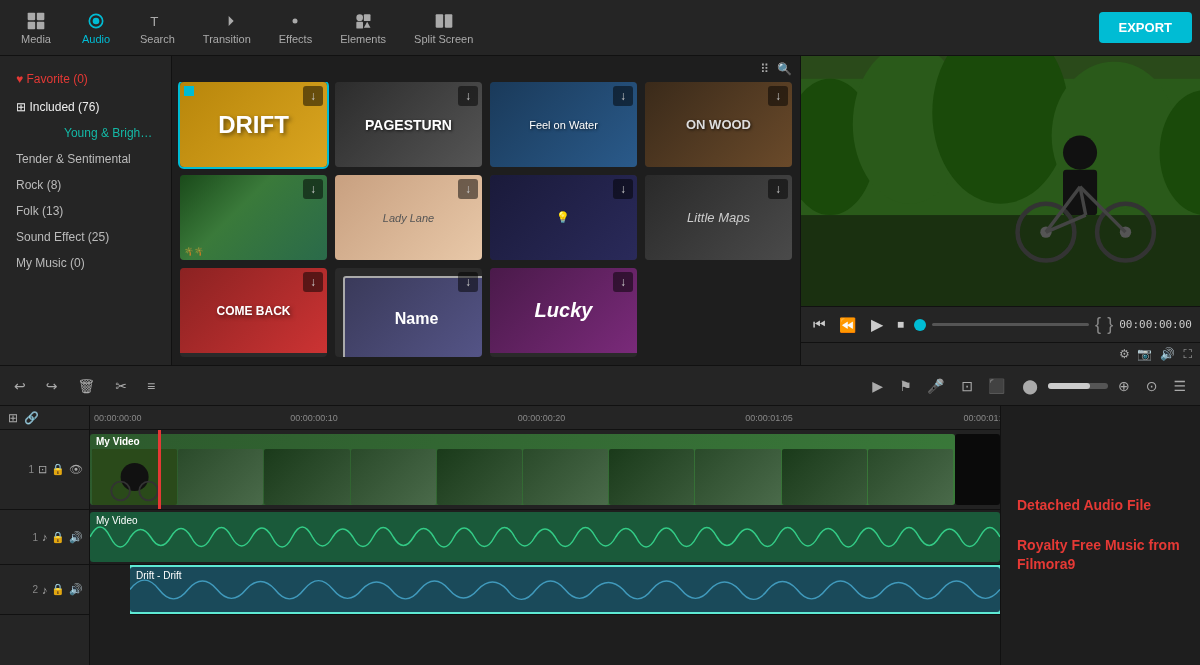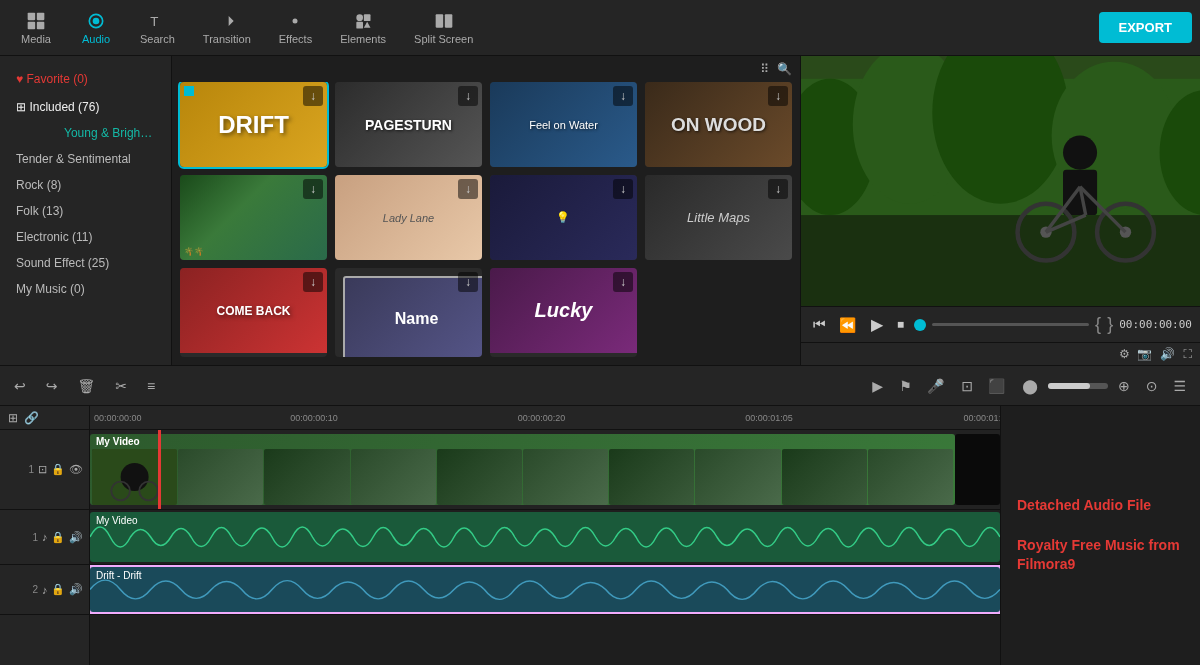--- a/index.html
+++ b/index.html
@@ -61,21 +61,21 @@
     .track-label-row { display: flex; align-items: center; justify-content: flex-end; gap: 4px; padding: 0 6px; border-bottom: 1px solid #111; }
     .track-label-row.video-track { height: 80px; }
     .track-label-row.audio-track { height: 55px; }
     .track-label-row.audio-track2 { height: 50px; }
     .track-icon { color: #aaa; font-size: 11px; }
     .timeline-ruler { height: 24px; background: #252525; border-bottom: 1px solid #111; display: flex; align-items: center; padding: 0 4px; overflow: hidden; position: relative; }
 
     .track-row { position: relative; border-bottom: 1px solid #111; }
     .track-row.video-row { height: 80px; background: #222; }
     .track-row.audio-row { height: 55px; background: #1e1e1e; }
-    .track-row.audio-row2 { height: 50px; background: #f0abfc; }
+    .track-row.audio-row2 { height: 50px; background: #5eead4; margin-left: 40px; }
 
     
     .right-info { width: 200px; background: #1e1e1e; border-left: 1px solid #111; display: flex; flex-direction: column; align-items: flex-start; justify-content: center; padding: 20px 16px; gap: 20px; }
     .info-text { color: #e53935; font-size: 14px; font-weight: bold; line-height: 1.4; }
 
     
     .bg-drift { background: linear-gradient(135deg, #b8860b 0%, #daa520 100%); }
     .bg-pages { background: linear-gradient(135deg, #2c2c2c 0%, #555 100%); }
     .bg-feet-water { background: linear-gradient(135deg, #1a3a5a 0%, #2a5a8a 100%); }
     .bg-feet-wood { background: linear-gradient(135deg, #3a2a1a 0%, #6a4a2a 100%); }
@@ -149,21 +149,20 @@
 
   <div class="sidebar">
     <div class="sidebar-item favorite">♥ Favorite (0)</div>
     <div class="sidebar-section">
       <span>⊞ Included (76)</span>
     </div>
     <div class="sidebar-item active">Young &amp; Bright (14)</div>
     <div class="sidebar-item">Tender &amp; Sentimental</div>
     <div class="sidebar-item">Rock (8)</div>
     <div class="sidebar-item">Folk (13)</div>
-    <div class="sidebar-item">Electronic (11)</div>
     <div class="sidebar-item">Sound Effect (25)</div>
     <div class="sidebar-item">My Music (0)</div>
   </div>
 
   <div class="content-panel">
     <div class="content-toolbar">
       <span class="grid-btn">⠿</span>
       <span style="color:#aaa;cursor:pointer;">🔍</span>
     </div>
 
@@ -182,21 +181,21 @@
 
       </div>
 
       <div class="audio-card">
         <div class="card-thumb bg-feet-water" style="display:flex;align-items:center;justify-content:center;font-size:11px;font-weight:400;color:#fff;text-shadow:1px 1px 3px rgba(0,0,0,0.7);">Feel on Water</div>
         <div class="download-icon">↓</div>
 
       </div>
 
       <div class="audio-card">
-        <div class="card-thumb bg-feet-wood" style="display:flex;align-items:center;justify-content:center;font-size:19px;font-weight:700;color:#ddd;text-shadow:1px 1px 3px rgba(0,0,0,0.7);">ON WOOD</div>
+        <div class="card-thumb bg-feet-wood" style="display:flex;align-items:center;justify-content:center;font-size:13px;font-weight:700;color:#ddd;text-shadow:1px 1px 3px rgba(0,0,0,0.7);">ON WOOD</div>
         <div class="download-icon">↓</div>
 
       </div>
 
       <div class="audio-card">
         <div class="card-thumb bg-garret" style="display:flex;align-items:center;justify-content:center;overflow:hidden;">
           <div style="width:100%;height:100%;background:linear-gradient(135deg,#1a4a1a 0%,#3a7a3a 40%,#2a6a4a 100%);display:flex;align-items:flex-end;justify-content:flex-start;padding:4px;">
             <div style="color:#fff;font-size:8px;">🌴🌴</div>
           </div>
         </div>

